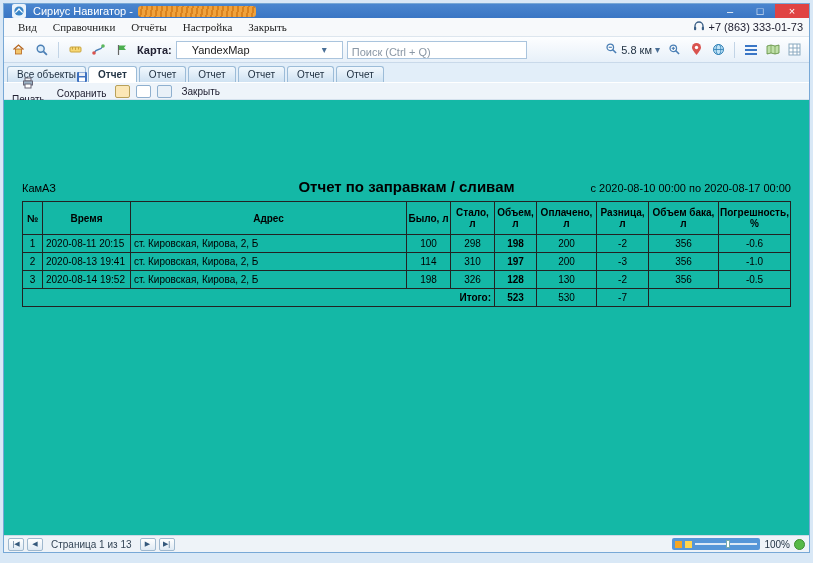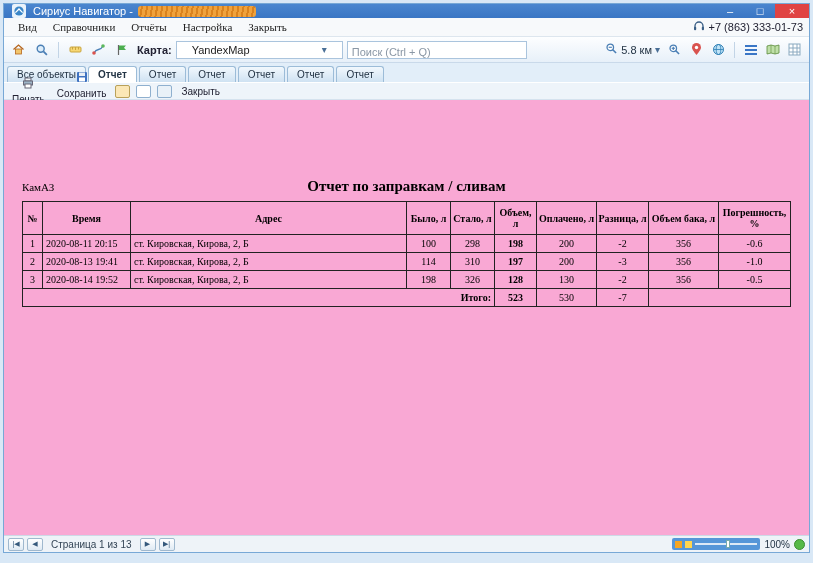--- a/index.html
+++ b/index.html
@@ -56,21 +56,21 @@
   
   .rtoolbar { height:18px; background:#eef4fa; border-top:1px solid #fff; border-bottom:1px solid #d5e2ee;
               display:flex; align-items:center; padding:0 5px; gap:6px; font-size:10px; color:#223; flex:0 0 auto; }
   .rtbtn { display:flex; align-items:center; gap:3px; padding:1px 3px;flex-direction:column; }
   .rtbtn.drop::after { content:"▾"; color:#4a6f96; font-size:9px; }
   .sqbtn { width:15px; height:13px; border:1px solid #b9a15a; border-radius:2px; background:#fbe7b6; }
   .sqbtn.b2 { background:#fff; border-color:#8fb0cf; }
   .sqbtn.b3 { background:#e9f1f8; border-color:#8fb0cf; }
 
   
-  .content { flex:1 1 auto; background:#f9a8d4; overflow:hidden;font-family:Liberation Serif, serif; }
+  .content { flex:1 1 auto; background:#14b8a6; overflow:hidden; }
   .report-page { padding:78px 18px 0 18px; color:#000; }
   .rhead { display:grid; grid-template-columns:1fr auto 1fr; align-items:baseline; margin-bottom:6px; }
   .vehicle { font-size:11px; }
   .rtitle { font-size:15px; font-weight:bold; justify-self:center; }
   .rperiod { font-size:11px; justify-self:end; }
 
   table.report { border-collapse:collapse; width:100%; table-layout:fixed; font-size:10px; }
   table.report th, table.report td { border:1px solid #222; padding:3px 3px; overflow:hidden; }
   table.report th { font-weight:bold; text-align:center; padding:5px 1px; font-size:10px; }
   td.ctr { text-align:center; }
@@ -273,20 +273,21 @@
     <span class="rtbtn">
       <span>Закрыть</span>
     </span>
   </div>
 
   <div class="content">
     <div class="report-page">
       <div class="rhead">
         <span class="vehicle">КамАЗ</span>
         <span class="rtitle">Отчет по заправкам / сливам</span>
+        <span class="rperiod">с 2020-08-10 00:00 по 2020-08-17 00:00</span>
       </div>
 
       <table class="report">
         <colgroup>
           <col style="width:20px">
             <col style="width:88px">
             <col style="width:276px">
           <col style="width:44px">
             <col style="width:44px">
             <col style="width:42px">

